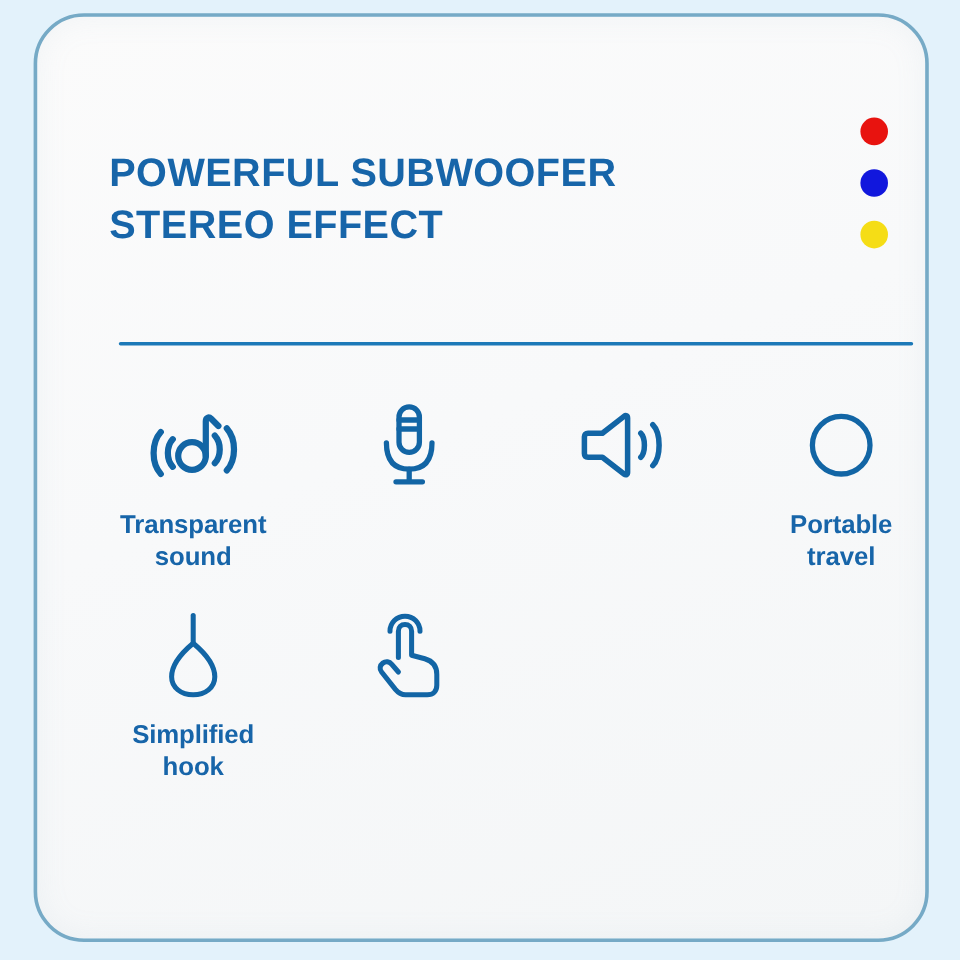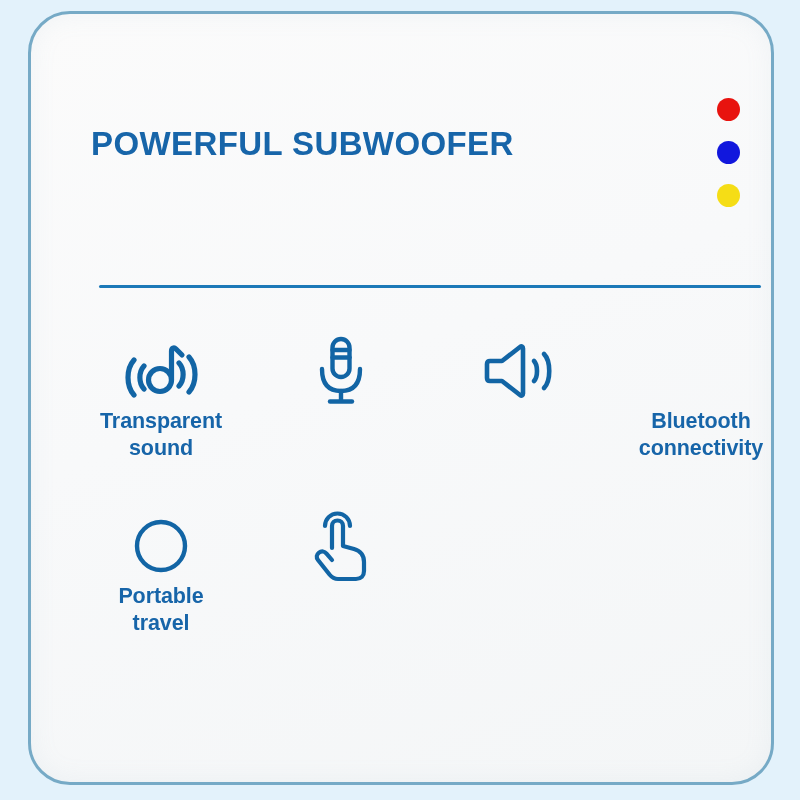--- a/index.html
+++ b/index.html
@@ -94,40 +94,41 @@
     justify-content: flex-start;
   }
   .feature-icon {
     height: 74px;
     display: flex;
     align-items: center;
     justify-content: center;
   }
   .feature-icon svg { display: block; }
   .feature-label {
-    margin-top: 0;
+    margin-top: 16px;
     color: #1765a9;
     font-size: 21.5px;
     line-height: 27px;
     font-weight: bold;
     text-align: center;
     white-space: pre-line;
     letter-spacing: -0.1px;
   }
   .feature-label.wide { width: 170px; }
 </style>
 </head>
 <body>
 
 <div id="stage">
 
   <div id="card">
 
     <div class="headline">
       <span class="headline-line">POWERFUL SUBWOOFER</span>
+      <span class="headline-line">STEREO EFFECT</span>
     </div>
 
     <div class="dots">
       <div class="dot" style="background:#e8130f"></div>
       <div class="dot" style="background:#1117dd"></div>
       <div class="dot" style="background:#f5dd16"></div>
     </div>
 
     <div class="divider"></div>
 
@@ -164,37 +165,42 @@
       <div class="feature">
         <div class="feature-icon">
           <svg width="74" height="60" viewBox="0 0 74 60" fill="none" stroke="#1265a5" stroke-width="4.6" stroke-linecap="round" stroke-linejoin="round">
             <path d="M36 6 L18 20 H6 C4 20 3 21 3 23 V37 C3 39 4 40 6 40 H18 L36 54 C37.6 55.3 39 54.6 39 52.6 V7.4 C39 5.4 37.6 4.7 36 6 Z"></path>
             <path d="M50 20 C54 24 54 36 50 40"></path>
             <path d="M60 13 C67 20 67 40 60 47"></path>
           </svg>
         </div>
       </div>
 
-      <div class="feature">
-        <div class="feature-icon"></div>
-        <div class="feature-label wide">Bluetooth
-connectivity</div>
-      </div>
 
 
       <div class="feature">
         <div class="feature-icon">
           <svg width="56" height="56" viewBox="0 0 56 56" fill="none" stroke="#1265a5" stroke-width="4.4">
             <circle cx="28" cy="28" r="24"></circle>
           </svg>
         </div>
         <div class="feature-label">Portable
 travel</div>
       </div>
 
+      <div class="feature">
+        <div class="feature-icon">
+          <svg width="46" height="72" viewBox="0 0 46 72" fill="none" stroke="#1265a5" stroke-width="4.2" stroke-linecap="round">
+            <line x1="23" y1="3" x2="23" y2="26"></line>
+            <path d="M23 26 C11 36 5 46 5 54 C5 63 13 69 23 69 C33 69 41 63 41 54 C41 46 35 36 23 26 Z"></path>
+          </svg>
+        </div>
+        <div class="feature-label">Simplified
+hook</div>
+      </div>
 
       <div class="feature">
         <div class="feature-icon">
           <svg width="60" height="72" viewBox="0 0 60 72" fill="none" stroke="#1265a5" stroke-width="4.2" stroke-linecap="round" stroke-linejoin="round">
             <path d="M14 16 C14 9 19.5 3.5 26.5 3.5 C33.5 3.5 39 9 39 16"></path>
             <path d="M21 38 V16 C21 12.6 23.3 10.5 26.5 10.5 C29.7 10.5 32 12.6 32 16 V36
                      L43 39 C50 41 53 45 53 52 V61 C53 66 50 69 45 69 H27
                      C23 69 21 67.5 18.5 64.5 L7 50 C5 47.5 5.5 44.5 8 42.6
                      C10.5 40.7 13.5 41.2 15.5 43.6 L21 50"></path>
           </svg>

